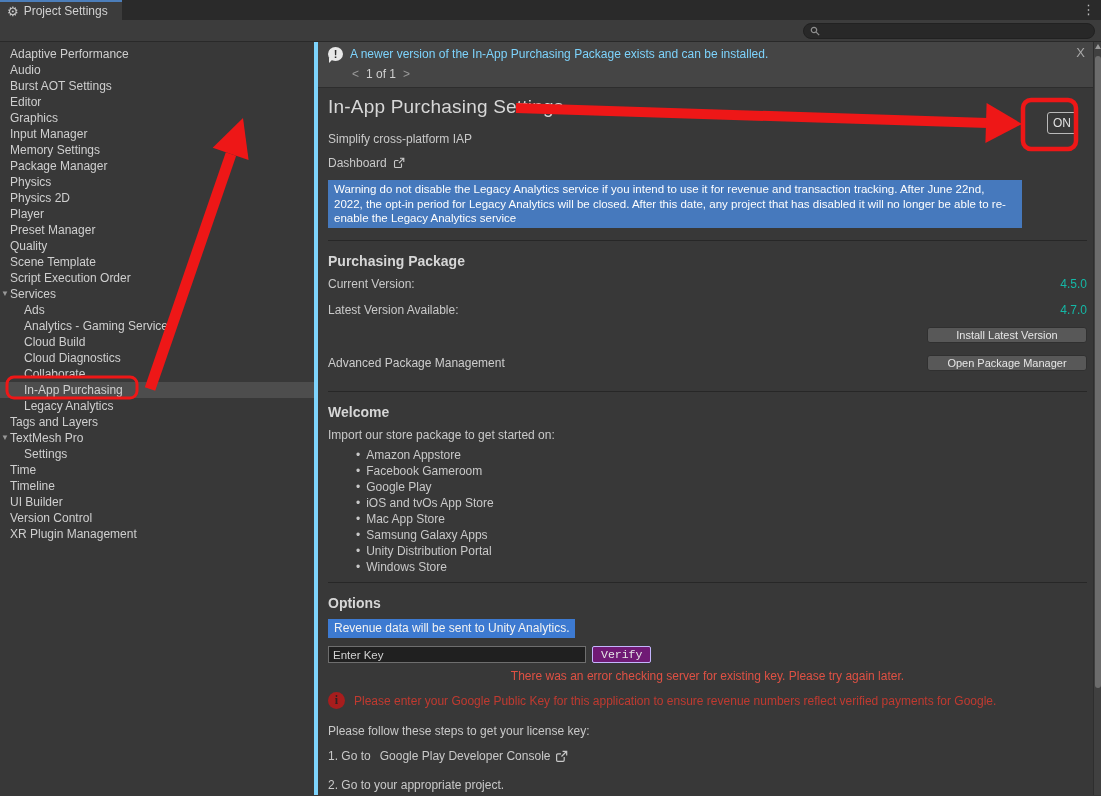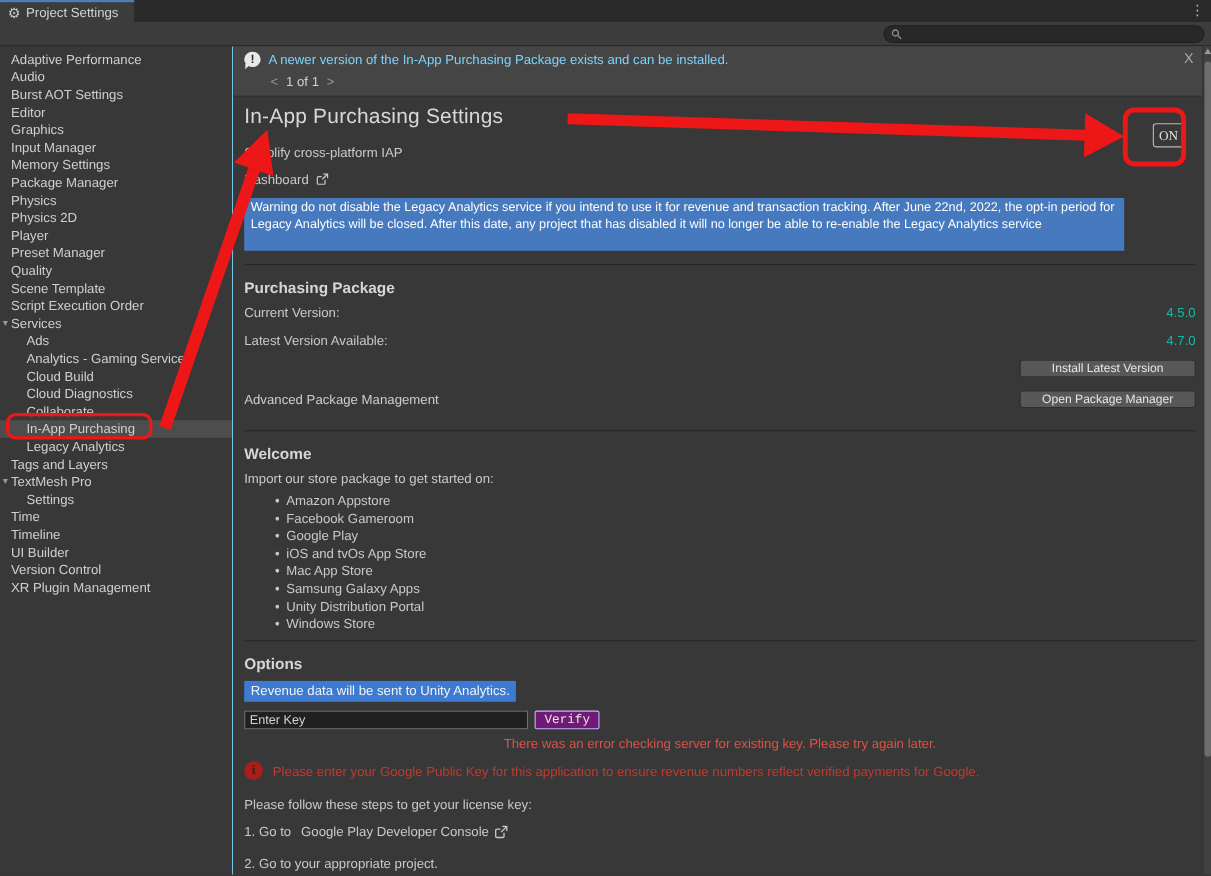--- a/index.html
+++ b/index.html
@@ -27,21 +27,21 @@
     background:#282828; border:1px solid #212121; border-radius:8px;
     display:flex; align-items:center; padding:0 6px; gap:4px;
   }
   .searchbox input {
     flex:1; background:transparent; border:none; outline:none;
     color:#d4d4d4; font-size:11px; font-family:"Liberation Sans", sans-serif;
   }
   
   .content { display:flex; height:753px; }
   .sidebar {
-    width:212px; background:#383838; border-right:1px solid #7dd3fc;
+    width:318px; background:#383838; border-right:4px solid #7dd3fc;
     padding-top:4px; flex:none; overflow:hidden;
   }
   .s-item { height:16px; display:flex; align-items:center; padding-left:10px; color:#cfcfcf; cursor:pointer; position:relative; }
   .s-item.ind1 { padding-left:24px; }
   .s-item.sel { background:#4d4d4d; }
   .fold { position:absolute; left:1px; top:3px; font-size:8px; color:#989898; }
   
   .main { flex:1; position:relative; overflow:hidden; background:#383838; }
   .notif {
     background:#454545; border-bottom:1px solid #2d2d2d; height:46px;
@@ -59,21 +59,21 @@
   .pager { margin:6px 0 0 24px; color:#d0d0d0; display:flex; gap:7px; align-items:center; }
   .pager .pg-btn { color:#9a9a9a; cursor:pointer; }
   .notif-close { position:absolute; right:16px; top:3px; color:#a8a8a8; font-size:13px; cursor:pointer; }
   .scrollpane { padding:0 14px 0 10px; }
   .headrow { height:36px; position:relative; }
   .page-title { padding-top:8px; font-size:19px; color:#d8d8d8; letter-spacing:.2px; }
   .on-btn {
     position:absolute; top:70px; right:24px;
     border:1px solid #b9b9b9; border-radius:3px; background:transparent;
     color:#e0e0e0; font-size:12px; padding:4px 5px; line-height:1;
-    font-family:Liberation Serif, serif; cursor:pointer;
+    font-family:Liberation Sans, sans-serif; cursor:pointer;
   }
   .line12 { margin-top:8px; color:#c9c9c9; }
   .dash-row { margin-top:10px; display:flex; align-items:center; gap:6px; color:#c9c9c9; cursor:pointer; }
   .bluebox {
     margin-top:10px; margin-right:65px; background:#4679bd; color:#fdfdfd;
     font-size:11.5px; line-height:14.5px; padding:2px 6px 4px 6px; height:48px;
   }
   .divider { margin-top:12px; border-top:1px solid #272727; }
   .sec-head { margin-top:12px; font-size:14px; font-weight:bold; color:#d6d6d6; }
   .kv-row { display:flex; justify-content:space-between; align-items:center; color:#c9c9c9;gap:43px; }

